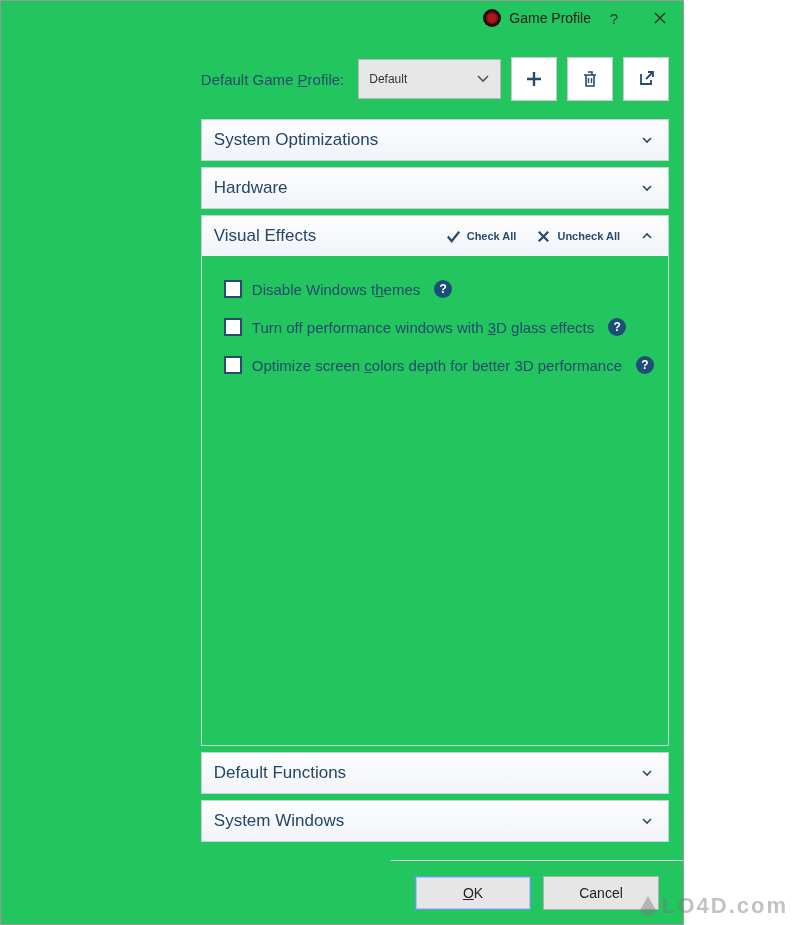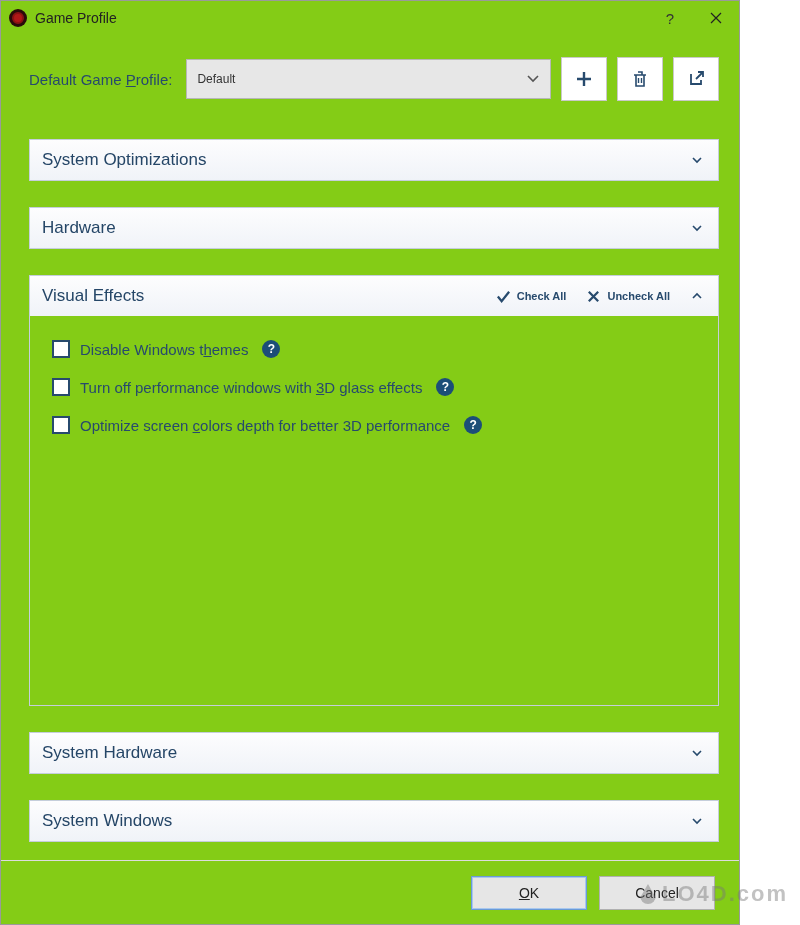--- a/index.html
+++ b/index.html
@@ -7,26 +7,27 @@
   body {
     font-family: "Segoe UI", Tahoma, sans-serif;
     font-size: 14px;
     color: #1a3a5c;
     background: #fff;
     width: 800px;
     height: 925px;
     position: relative;
   }
   .window {
-    width: 740px;
+    width: 684px;
     height: 925px;
     border: 1px solid #9a9a9a;
-    background: #84cc16;
+    background: #22c55e;
     display: flex;
     flex-direction: column;
+    align-items: flex-end;
   }
   
   .titlebar {
     display: flex;
     align-items: center;
     height: 34px;
     padding: 0 0 0 8px;
   }
   .titlebar .app-icon {
     width: 18px; height: 18px;
@@ -45,25 +46,24 @@
   .titlebar .tbbtn {
     width: 46px; height: 34px;
     display:flex; align-items:center; justify-content:center;
     color:#222;
   }
   .titlebar .tbbtn svg { width:12px; height:12px; }
   .titlebar .help { font-size:15px; color:#333; }
   
   .content {
     flex:1;
-    padding: 22px 20px 12px 28px;
+    padding: 22px 14px 12px 28px;
     display:flex;
     flex-direction:column;
     overflow:hidden;
-    gap:20px;
   }
   
   .profile-row {
     display:flex;
     align-items:center;
     gap:10px;
     margin-bottom:18px;
   }
   .profile-row .label { font-size:15px; color:#274a6d; padding-right:4px;}
   .profile-row .label .ul { text-decoration: underline; }
@@ -164,21 +164,21 @@
     background:#e6e6e6;
     display:flex; align-items:center; justify-content:center;
     font-size:14px;
     color:#222;
   }
   .btn.default { border:1px solid #6a9bd8; box-shadow:0 0 0 1px #a9c8ee inset;}
   .btn .ul { text-decoration: underline; }
   
   .watermark {
     position:absolute;
-    right:12px; bottom:18px;
+    right:12px; bottom:6px;
     font-size:22px;
     letter-spacing:2px;
     color:rgba(120,120,120,0.45);
     font-weight:600;
     display:flex; align-items:center; gap:6px;
     pointer-events:none;
   }
   .watermark .drop {
     width:16px; height:20px;
     background:rgba(120,120,120,0.45);
@@ -306,21 +306,21 @@
             <span>Optimize screen </span><span class="ul">c</span><span>olors depth for better 3D performance</span>
           </span>
           <span class="help-badge">?</span>
         </div>
 
       </div>
     </div>
 
     <div class="section">
       <div class="section-header">
-        <span class="sh-title">System Hardware</span>
+        <span class="sh-title">Default Functions</span>
         <span class="sh-spacer"></span>
         <span class="sh-chev">
           <svg viewBox="0 0 14 14">
               <path d="M3 5 L7 9 L11 5" stroke-width="1.6"></path>
             </svg>
         </span>
       </div>
     </div>
 
     <div class="section">

